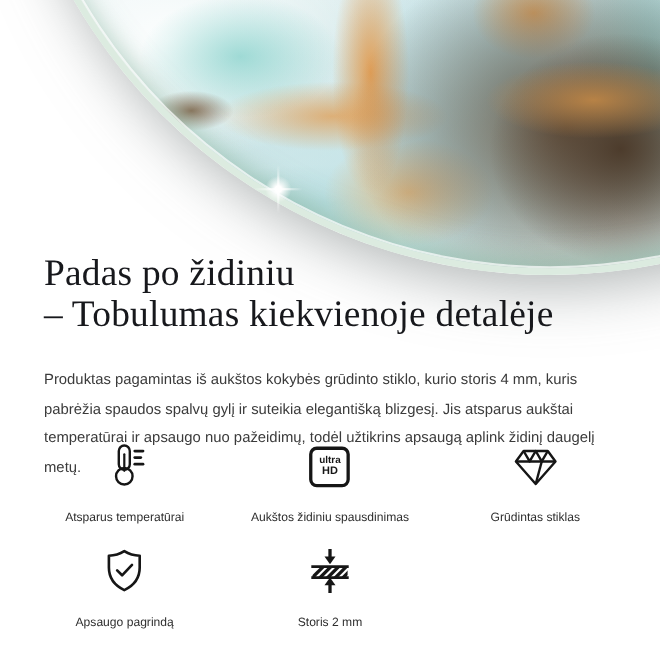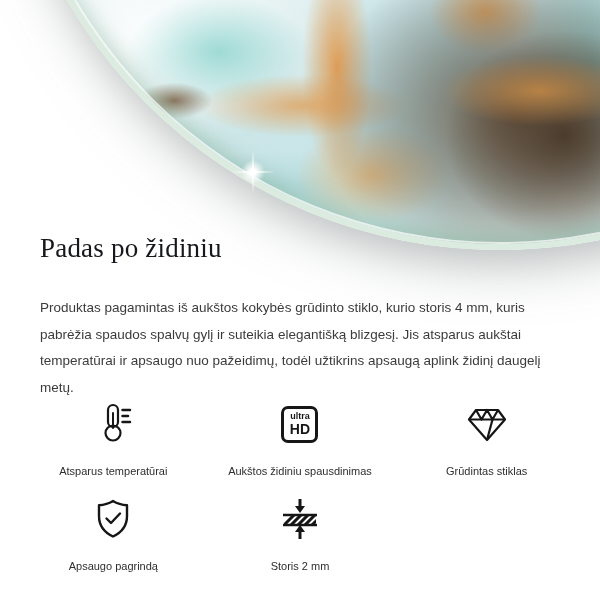--- a/index.html
+++ b/index.html
@@ -37,46 +37,47 @@
   .sparkle { position:absolute; left:229px; top:148px; width:48px; height:48px; z-index:5;
     background:radial-gradient(circle at 50% 50%, rgba(255,255,255,1) 3px, rgba(255,255,255,0) 12px); }
   .sparkle::before, .sparkle::after { content:""; position:absolute; background:linear-gradient(to right, rgba(255,255,255,0), #fff, rgba(255,255,255,0)); }
   .sparkle::before { left:2px; top:23px; width:44px; height:2px; }
   .sparkle::after  { left:23px; top:2px; width:2px; height:44px;
     background:linear-gradient(to bottom, rgba(255,255,255,0), #fff, rgba(255,255,255,0)); }
 
   
   .content { position:absolute; left:40px; top:230px; width:532px; }
   .heading { font-family:"Liberation Serif", serif; font-weight:400; color:#17181c;
-    font-size:27px; line-height:37px; letter-spacing:.2px; }
+    font-size:34px; line-height:37px; letter-spacing:.2px; }
   .desc { margin-top:28px; font-size:13.5px; line-height:26.5px; color:#3b3b3b; }
 
   
   .features { position:absolute; left:20px; top:399px; width:560px;
     display:grid; grid-template-columns:repeat(3,1fr); row-gap:17px; }
   .cell { display:flex; flex-direction:column; align-items:center; }
   .icon-box { height:50px; display:flex; align-items:center; justify-content:flex-start; }
   .cell-label { margin-top:16px; font-size:11px; color:#2e2e2e; text-align:left; white-space:nowrap; }
   .ic { stroke:#161616; fill:none; }
   .uhd { width:37px; height:37px; border:3px solid #161616; border-radius:7px;
     display:flex; flex-direction:column; align-items:center; justify-content:center; color:#161616; }
   .uhd-top { font-size:9px; font-weight:700; line-height:1; }
-  .uhd-bottom { font-size:14px; font-weight:800; line-height:1; margin-top:1px; }
+  .uhd-bottom { font-size:10px; font-weight:800; line-height:1; margin-top:1px; }
 </style>
 </head>
 <body>
 
 <div class="page">
 
   <div class="disc"></div>
   <div class="sparkle"></div>
 
   <div class="content">
     <div class="heading">
       <div>Padas po židiniu</div>
+      <div>– Tobulumas kiekvienoje detalėje</div>
     </div>
     <p class="desc">Produktas pagamintas iš aukštos kokybės grūdinto stiklo, kurio storis 4 mm, kuris pabrėžia spaudos spalvų gylį ir suteikia elegantišką blizgesį. Jis atsparus aukštai temperatūrai ir apsaugo nuo pažeidimų, todėl užtikrins apsaugą aplink židinį daugelį metų.</p>
   </div>
 
   <div class="features">
 
     <div class="cell">
       <div class="icon-box">
         <svg class="ic" width="44" height="44" viewBox="0 0 44 44" stroke-width="2.2" stroke-linecap="round">
           <rect x="17" y="3" width="10" height="22" rx="5"></rect>

